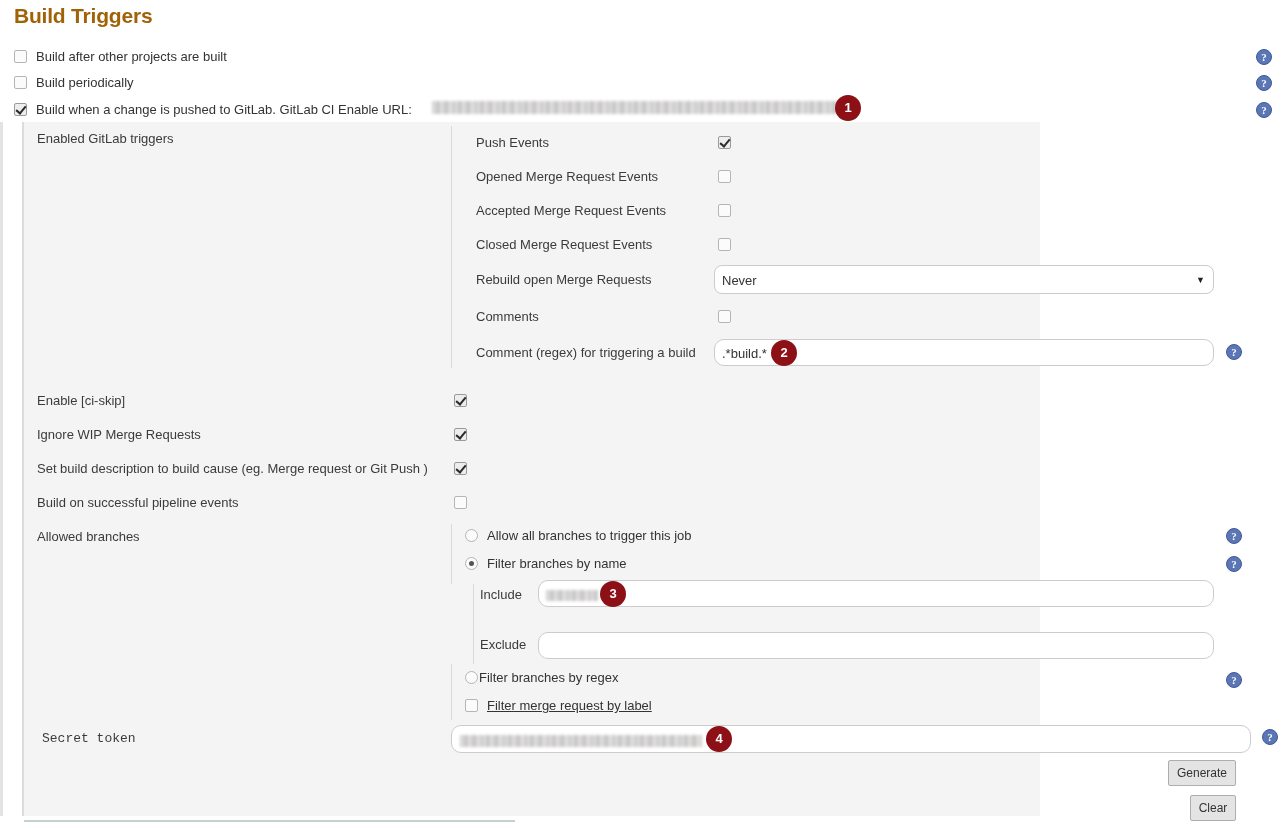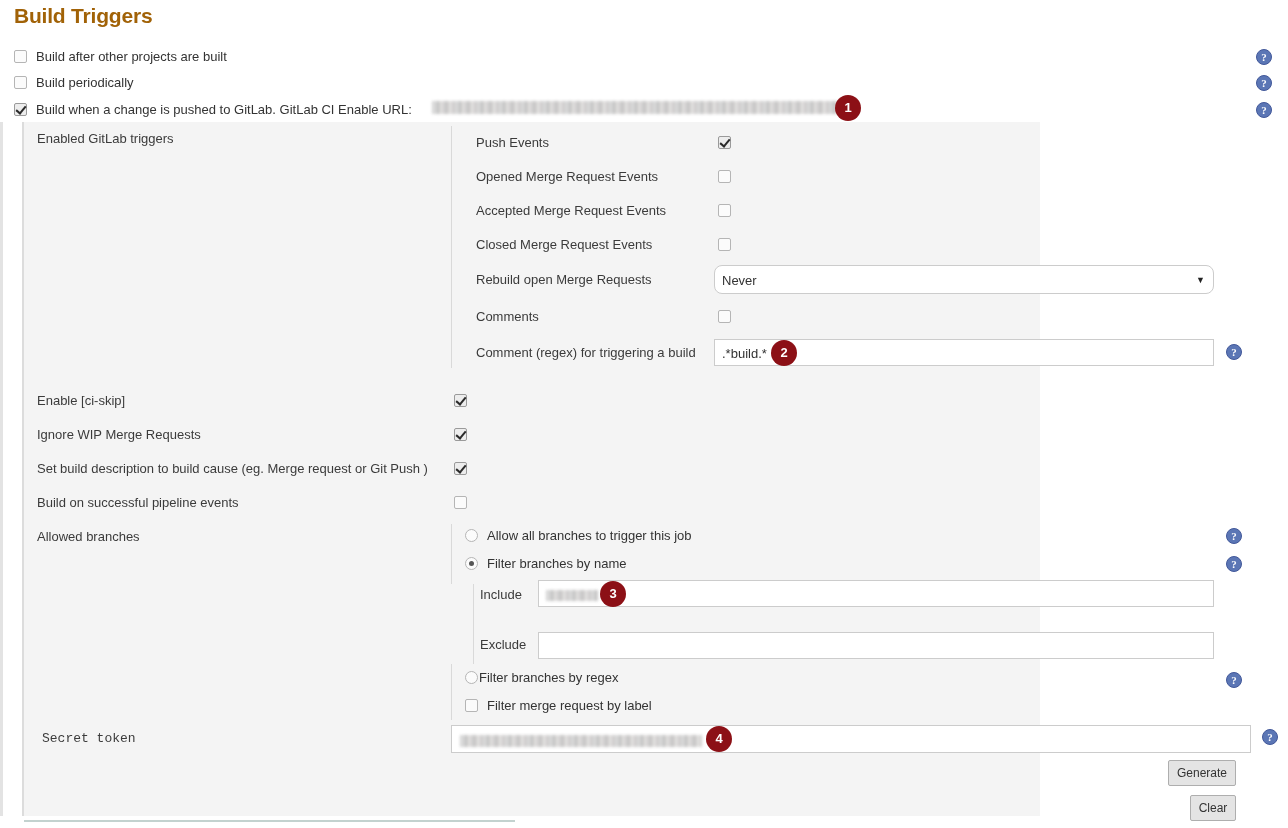--- a/index.html
+++ b/index.html
@@ -67,21 +67,21 @@
   .subrule {
     position: absolute; background: #d9d9d9; width: 1px;
   }
 
   
   .field-label { position: absolute; font-size: 13px; color: #3b3b3b; text-align: right; white-space: nowrap; }
 
   
   .tinput {
     position: absolute; height: 27px; background: #ffffff;
-    border: 1px solid #ccccccv; border: 1px solid #cccccc; border-radius: 0;
+    border: 1px solid #ccccccv; border: 1px solid #cccccc; border-radius: 10px;
     font-size: 13px; color: #333; padding: 4px 7px; line-height: 19px;
   }
   .tinput .val { display: inline-block; }
 
   
   .tselect {
     position: absolute; height: 29px; background: #ffffff;
     border: 1px solid #cccccc; border-radius: 2px;
     font-size: 13px; color: #333; padding: 5px 7px; line-height: 19px;
   }
@@ -250,21 +250,21 @@
     </div>
 
     <div class="subrule" style="left:427px; top:542px; height:56px;"></div>
 
     <div style="position:absolute; left:441px; top:548px; display:flex; align-items:center;">
       <span class="rd"></span>
       <span style="margin-left:1px;">Filter branches by regex</span>
     </div>
     <div class="help" style="left:1202px; top:550px;">?</div>
 
-    <div style="position:absolute; left:441px; top:576px; display:flex; align-items:center;">
+    <div style="position:absolute; left:441px; top:576px; display:flex; align-items:center;text-decoration:underline;">
       <span class="cb"></span>
       <span style="margin-left:9px;">Filter merge request by label</span>
     </div>
 
     <div class="row-label" style="left:18px; top:609px;font-family:Liberation Mono, monospace;">Secret token</div>
     <div class="tinput" style="left:427px; top:603px; width:800px; height:28px;">
       <span class="redact" style="left:8px; top:9px; width:242px; height:12px;"></span>
     </div>
     <div class="help" style="left:1238px; top:607px;">?</div>
 

